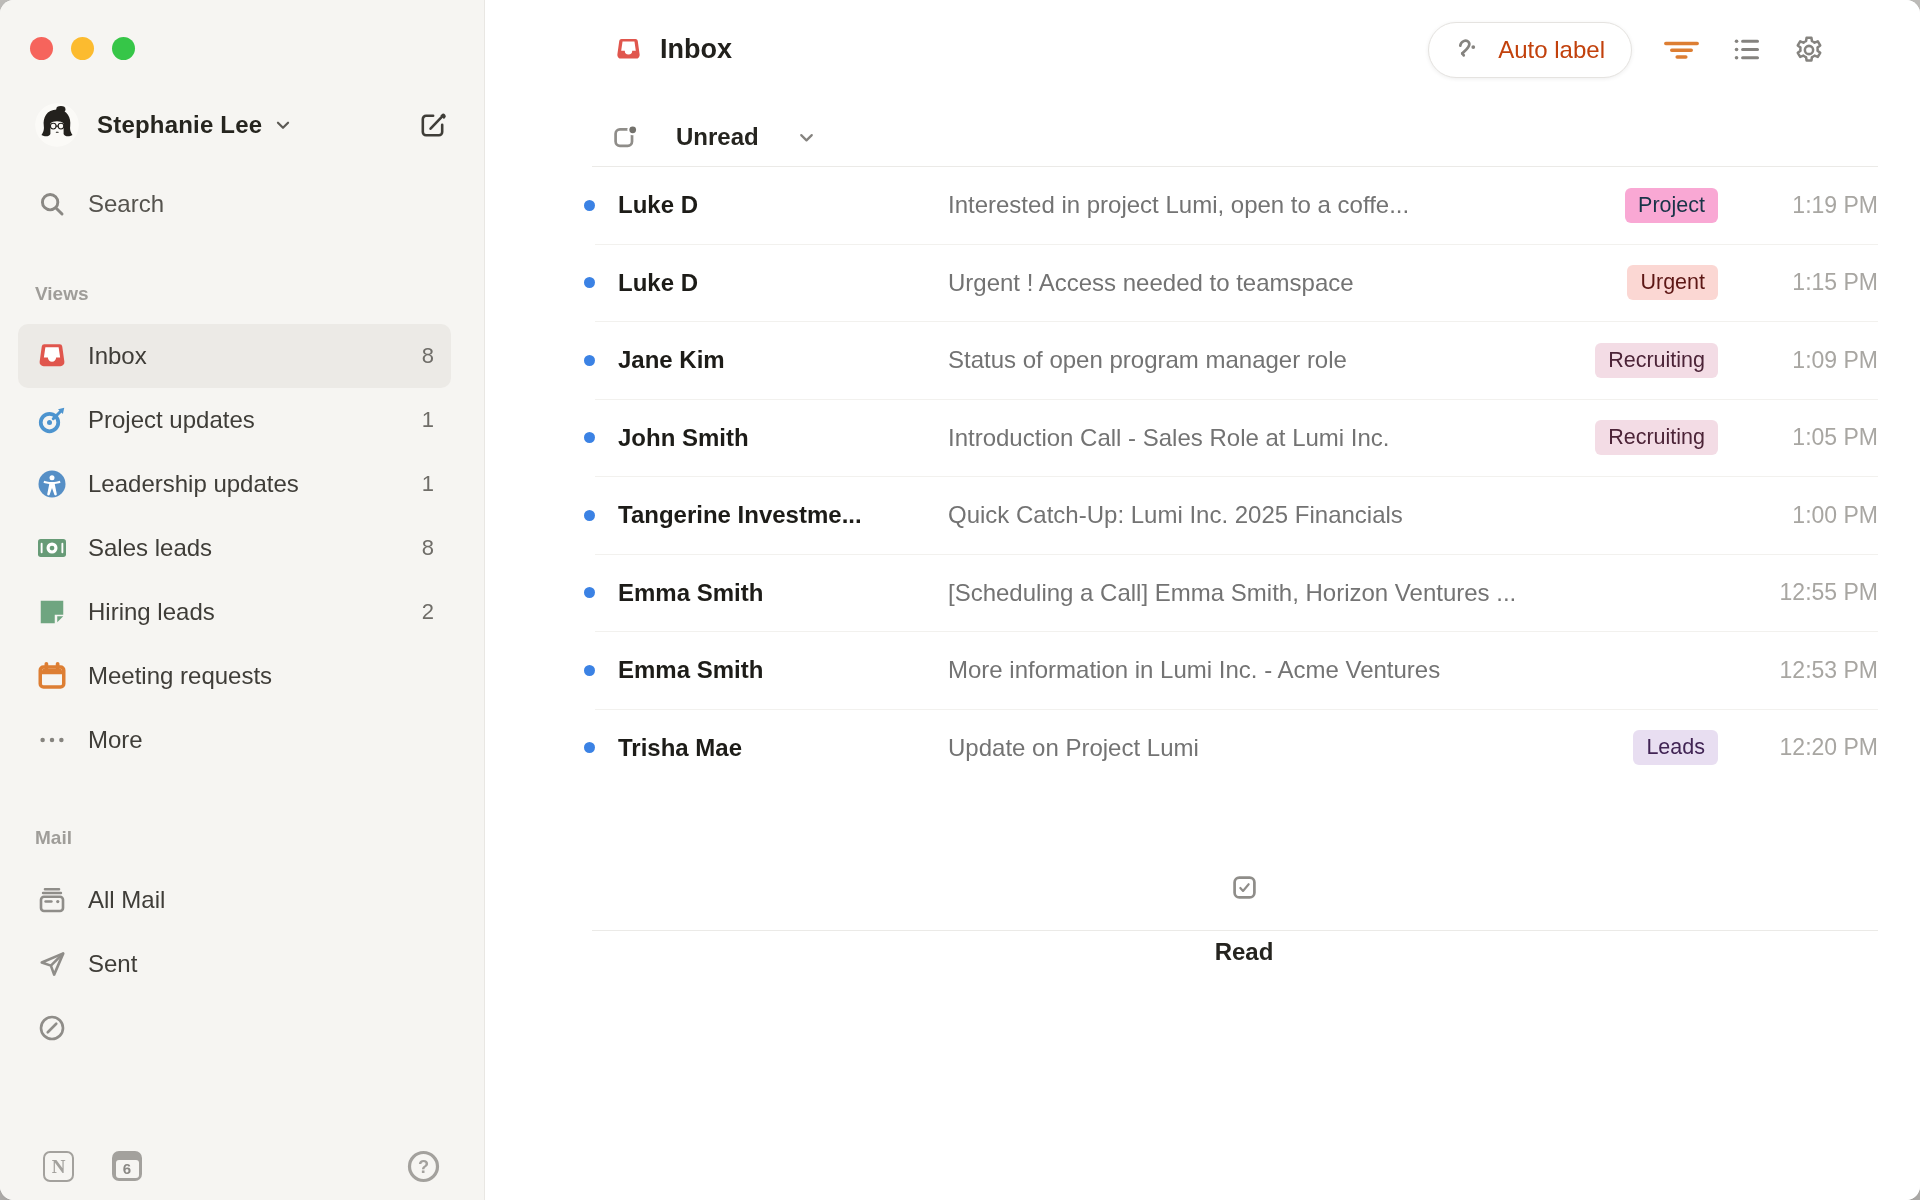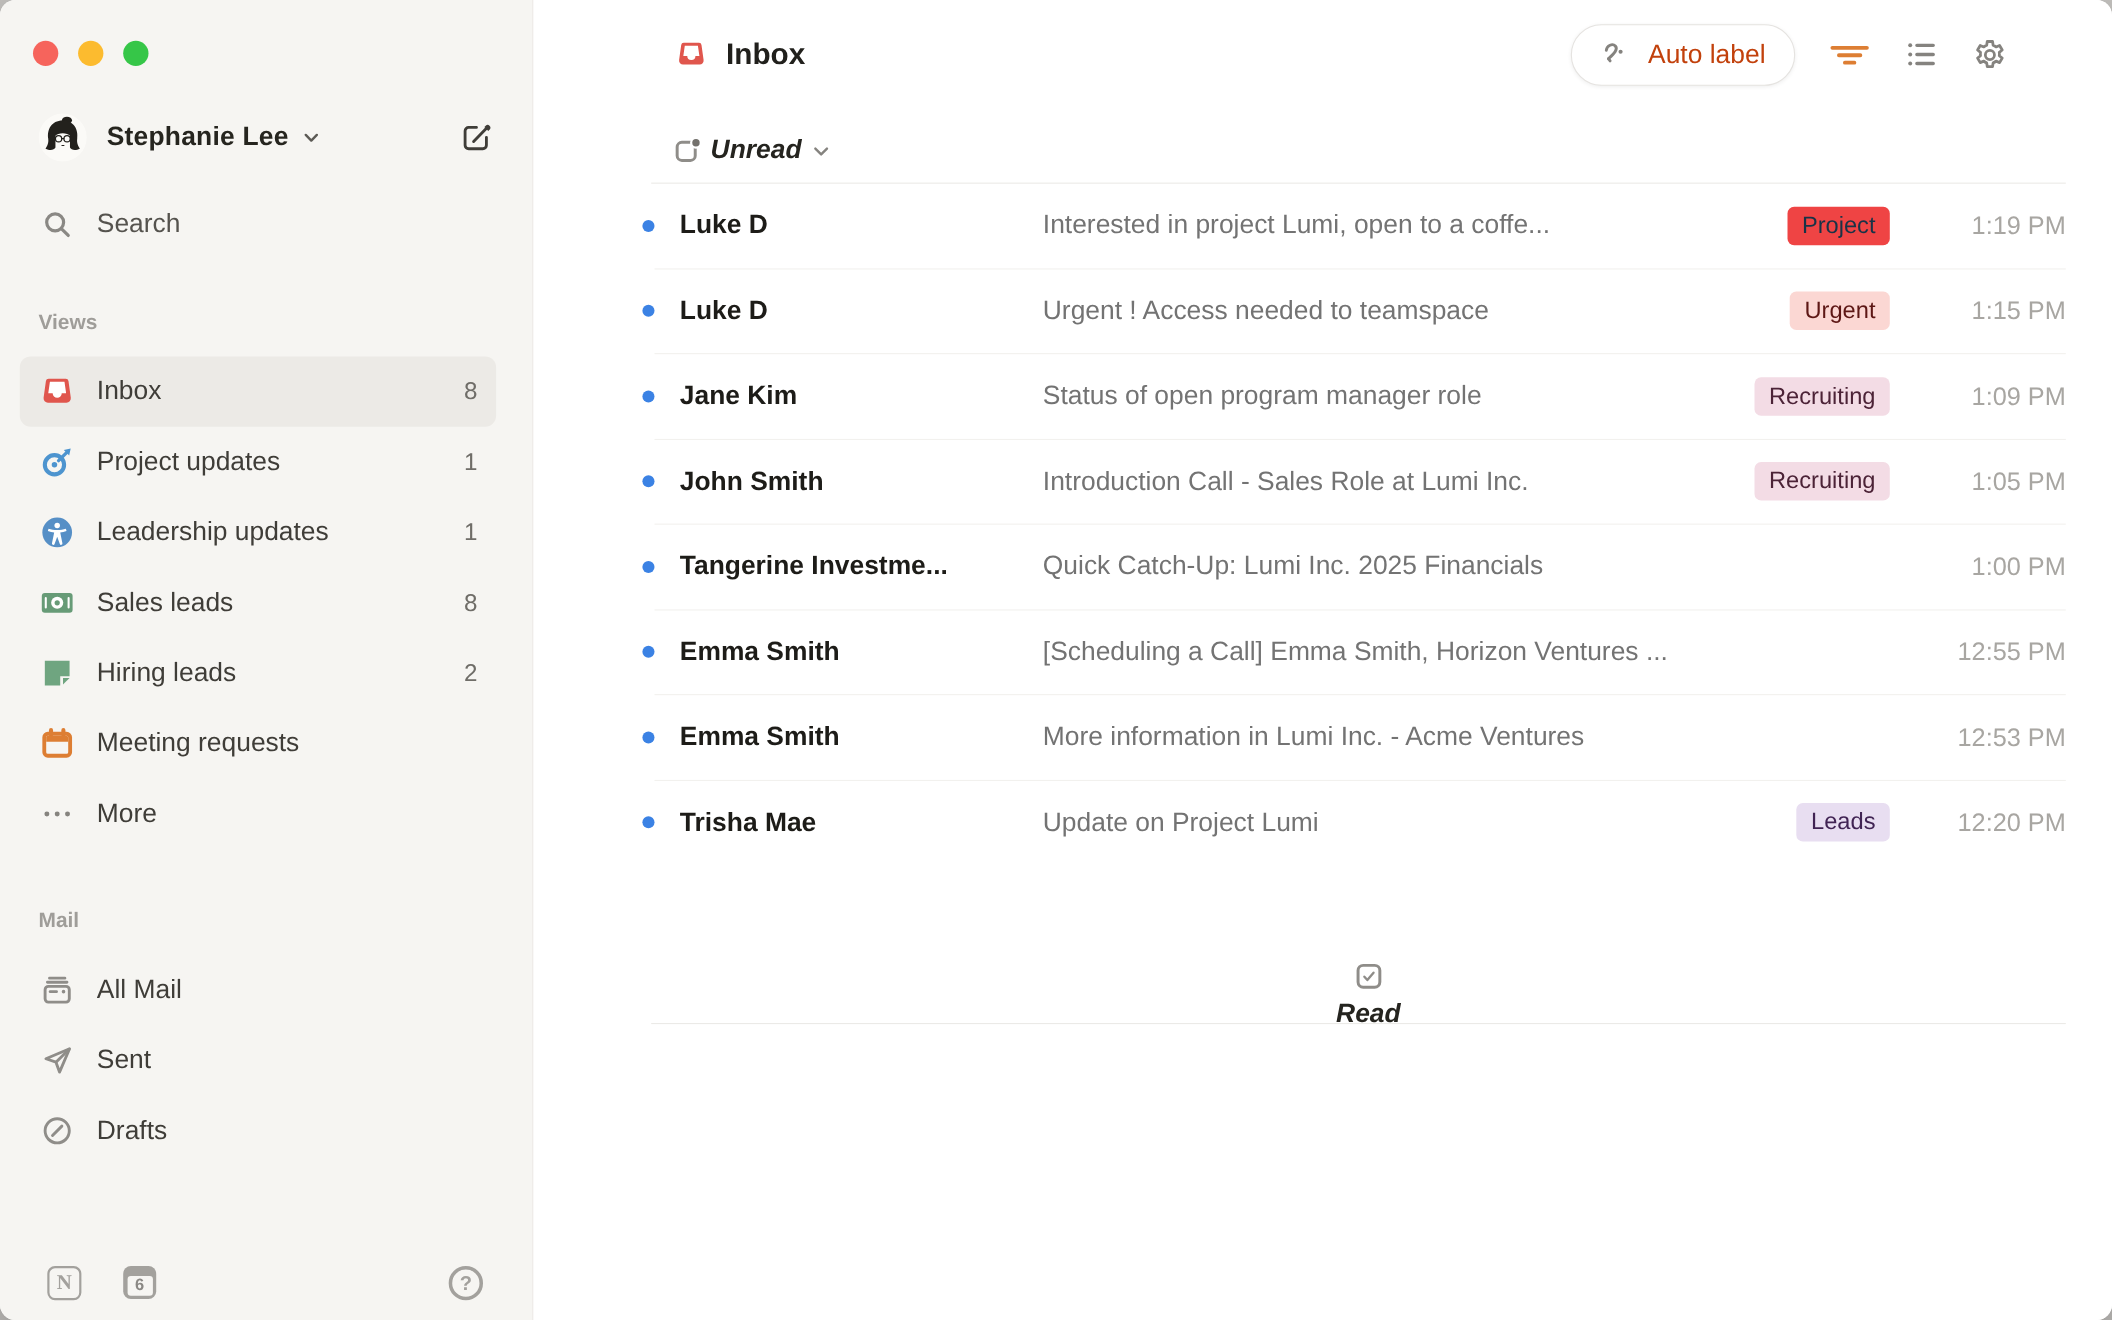--- a/index.html
+++ b/index.html
@@ -38,21 +38,21 @@
   .footer-spacer{flex:1;}
   .icon-btn{background:none;border:none;padding:0;cursor:pointer;display:flex;align-items:center;}
   
   .main{position:relative;flex:1;background:#fff;}
   .main-header{display:flex;align-items:center;padding:21px 95px 0 128px;height:57px;}
   .main-title{margin-left:17px;font-size:27px;font-weight:bold;color:#21201c;}
   .header-right{margin-left:auto;display:flex;align-items:center;gap:31px;}
   .auto-label-btn{display:flex;align-items:center;gap:13px;height:56px;padding:0 26px;border-radius:28px;
       background:#fff;border:1px solid #e5e3e0;box-shadow:0 1px 4px rgba(0,0,0,.07);cursor:pointer;}
   .auto-label-btn span{font-size:24px;color:#c2410c;}
-  .group-header{display:flex;align-items:center;margin-left:99px;margin-right:42px;padding-left:26px;gap:6px;height:58px;font-style:italic;}
+  .group-header{display:flex;align-items:center;margin-left:99px;margin-right:42px;padding-left:26px;gap:36px;height:58px;}
   .group-header .group-label{font-size:24px;font-weight:bold;color:#25241f;}
   .unread-header{margin-top:30px;}
   .read-header{margin-top:86px;flex-direction:column;}
   .divider{margin-left:107px;margin-right:42px;border-top:1px solid #ebeae7;}
   .row-divider{margin-left:110px;margin-right:42px;border-top:1px solid #f2f1ee;}
   #email-list{margin-left:99px;margin-right:42px;}
   .email-row{display:flex;align-items:center;height:76.5px;cursor:pointer;}
   .email-dot-col{width:34px;display:flex;align-items:center;flex:0 0 auto;}
   .email-dot{width:11px;height:11px;border-radius:50%;}
   .email-sender{width:296px;flex:0 0 auto;font-size:24px;font-weight:bold;color:#1d1c18;
@@ -213,21 +213,20 @@
               </span>
               <span class="side-label">Sent</span>
             </div>
             <div class="side-item">
               <span class="side-icon">
                 <svg viewBox="0 0 24 24" width="30" height="30" fill="none" stroke="#8f8d89" stroke-width="2.1" stroke-linecap="round">
                   <circle cx="12" cy="12" r="8.8"></circle>
                   <path d="M8.6 15.4l6.8-6.8"></path>
                 </svg>
               </span>
-              <span class="side-label">Drafts</span>
             </div>
           </div>
         </div>
       </div>
 
     <div class="sidebar-footer">
       <button class="icon-btn">
         <div class="nbox">
             <span>N</span>
           </div>
@@ -305,21 +304,21 @@
     </div>
     <div class="divider"></div>
 
     <div id="email-list">
         <div class="email-row">
           <span class="email-dot-col">
             <span class="email-dot" style="background:#3b82e4"></span>
           </span>
           <span class="email-sender">Luke D</span>
           <span class="email-subject">Interested in project Lumi, open to a coffe...</span>
-          <span class="email-tag" style="background:#ef4444;color:#183347">Project</span>
+          <span class="email-tag" style="background:#f9a8d4;color:#183347">Project</span>
           <span class="email-time">1:19 PM</span>
         </div>
         <div class="row-divider" style="margin: 0px 0px 0px 11px;"></div>
         <div class="email-row">
           <span class="email-dot-col">
             <span class="email-dot" style="background:#3b82e4"></span>
           </span>
           <span class="email-sender">Luke D</span>
           <span class="email-subject">Urgent ! Access needed to teamspace</span>
           <span class="email-tag" style="background:#fbd7d3;color:#5d1715">Urgent</span>

